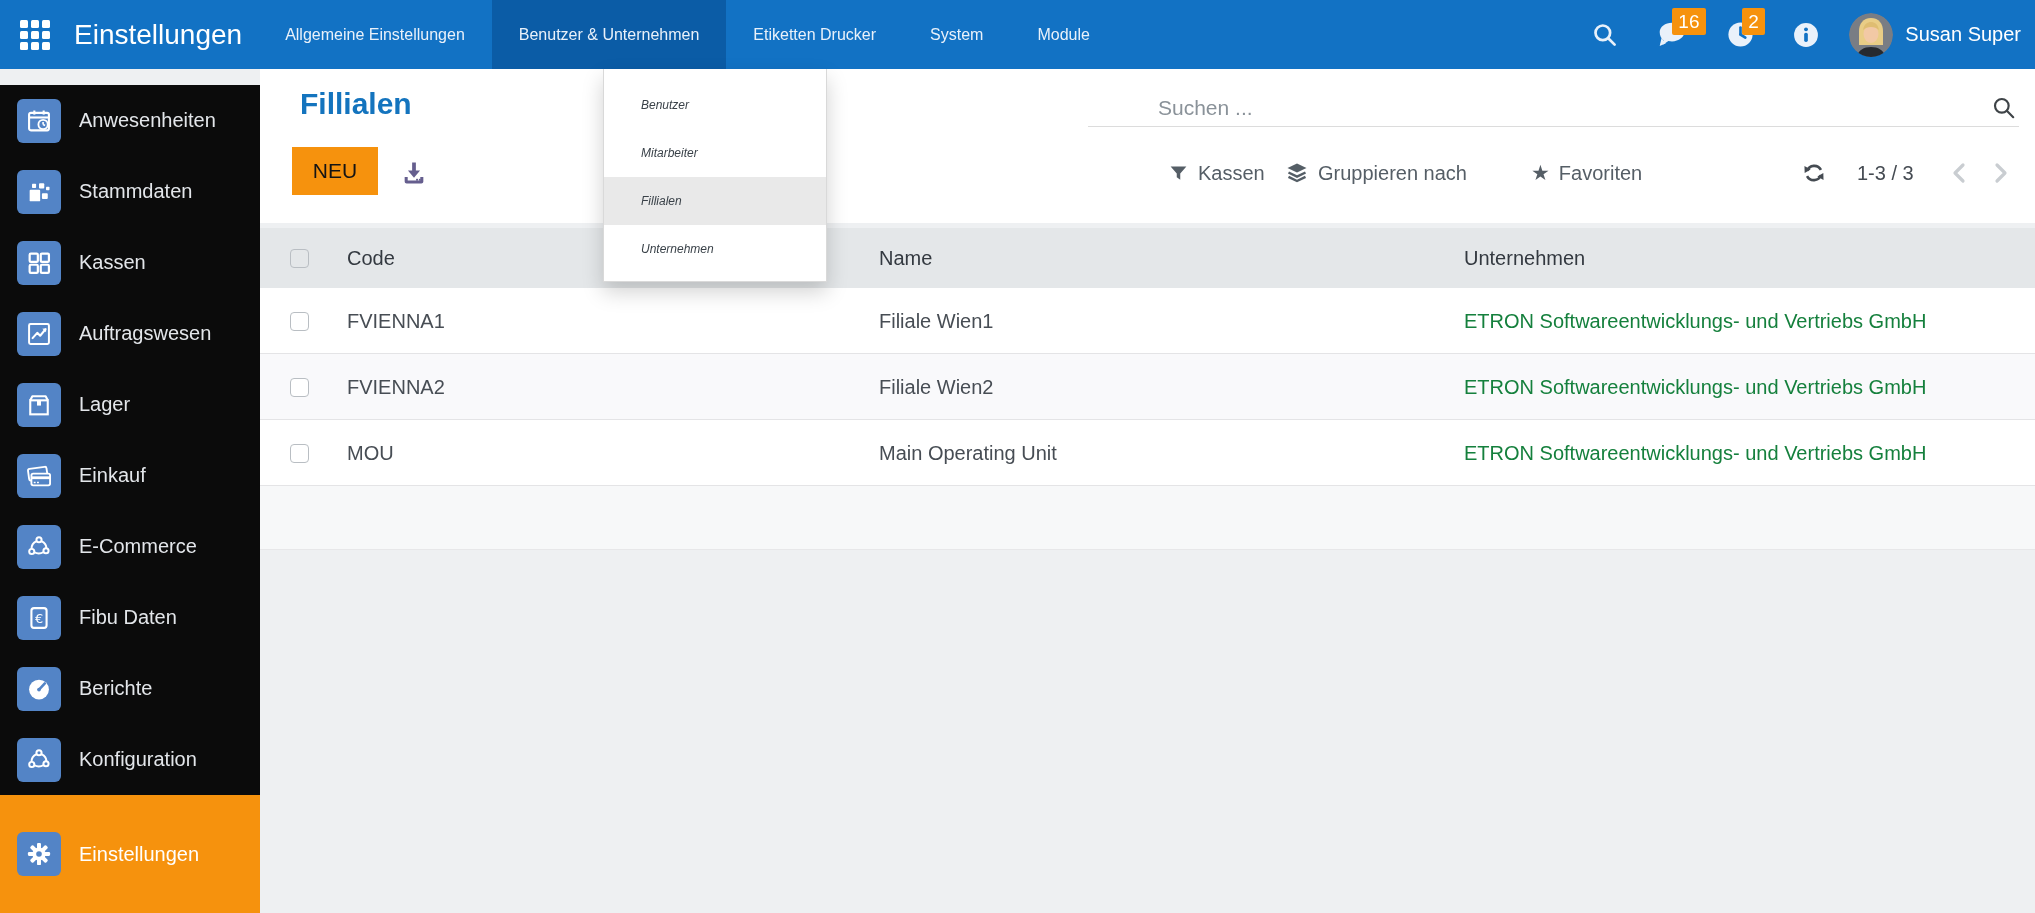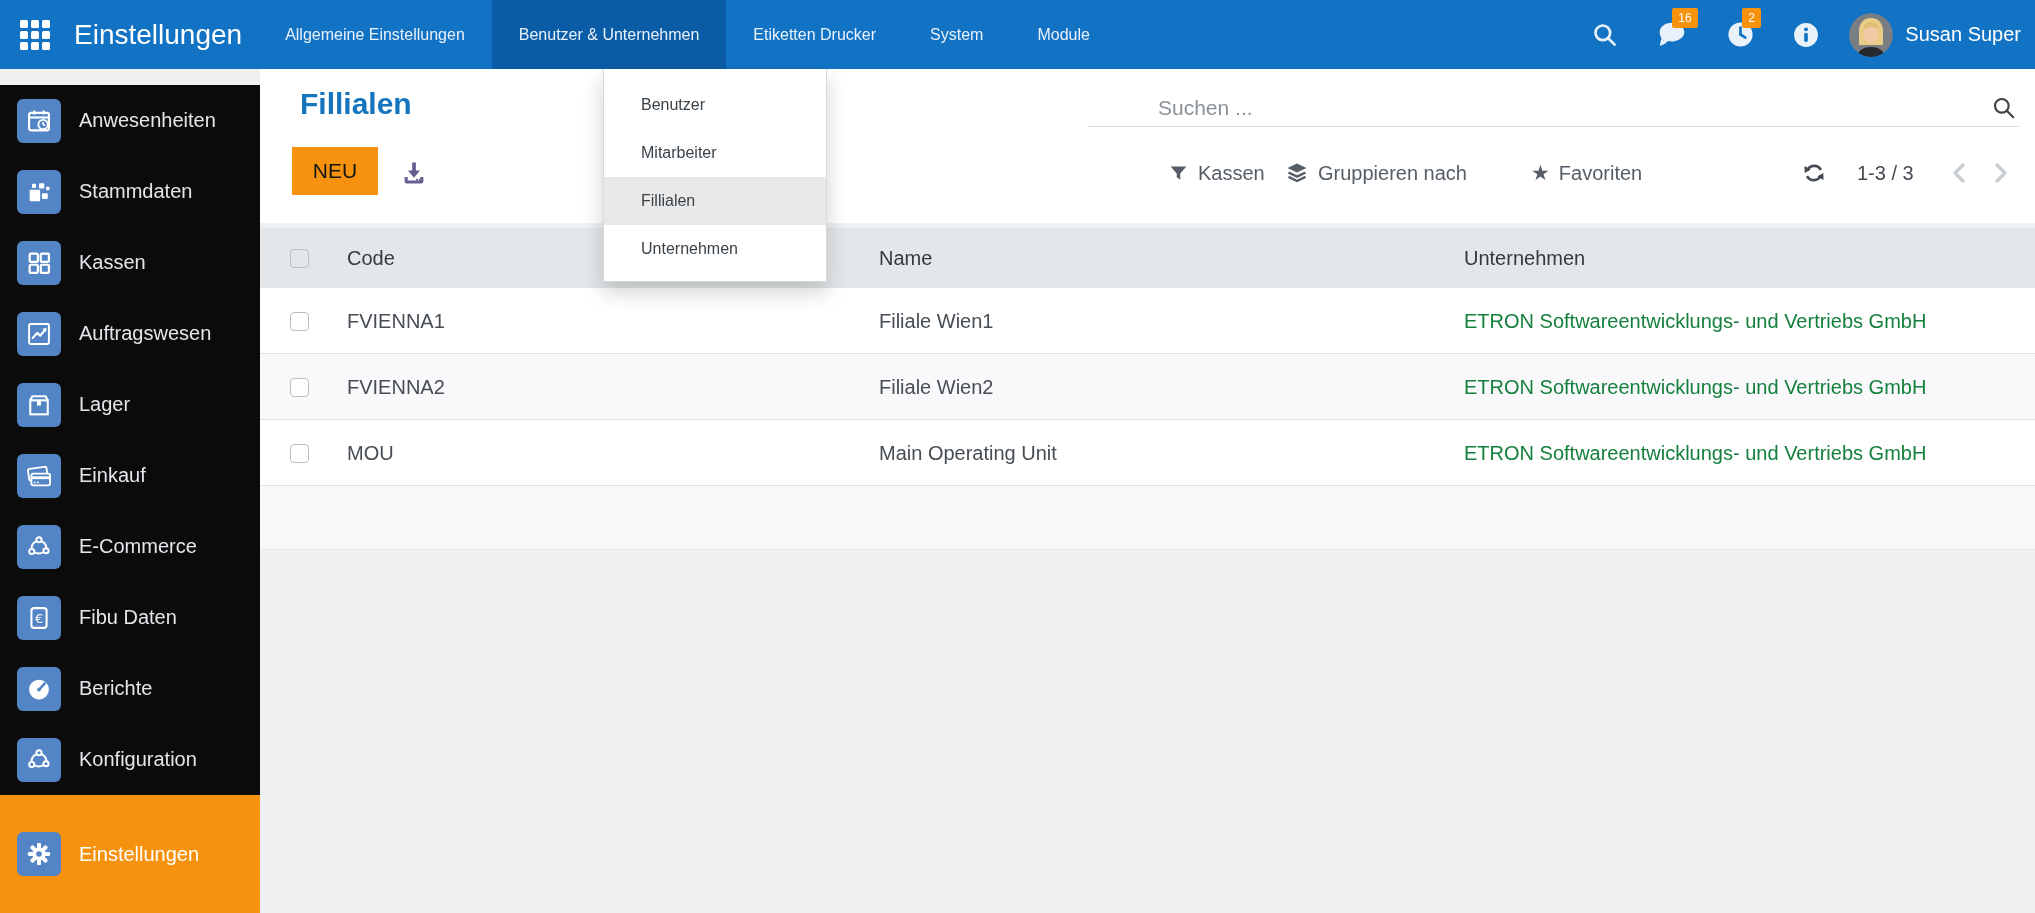--- a/index.html
+++ b/index.html
@@ -23,21 +23,21 @@
   .menu { display:flex; height:69px; }
   .menu-item {
     display:flex; align-items:center; padding:0 27px; font-size:16px;
     color:#e9f1fa; cursor:pointer; white-space:nowrap;
   }
   .menu-item.active { background:#0b5ca6; }
   .topbar-right { position:absolute; right:0; top:0; height:69px; display:flex; align-items:center; padding-right:14px;}
   .tb-ico { position:relative; margin-left:38px; cursor:pointer; display:flex; align-items:center;}
   .badge {
     position:absolute; top:-12px; left:16px; background:#f6920d; color:#fff;
-    font-size:12px; line-height:1; padding:4px 6px; border-radius:2px; min-width:14px; text-align:center;
+    font-size:19px; line-height:1; padding:4px 6px; border-radius:2px; min-width:14px; text-align:center;
   }
   .user { display:flex; align-items:center; margin-left:30px; cursor:pointer;}
   .avatar { width:44px; height:44px; border-radius:50%; overflow:hidden; flex:none;}
   .user-name { color:#fff; font-size:20px; margin-left:12px; white-space:nowrap;}
 
   
   .sidebar { position:absolute; left:0; top:69px; width:260px; bottom:0; background:#0b0b0b; z-index:20; display:flex; flex-direction:column;margin-top:16px;}
   .side-item { height:71px; display:flex; align-items:center; padding-left:17px; cursor:pointer; flex:none;}
   .side-item.active { background:#f6920d; flex:1 0 63px;}
   .tile { width:44px; height:44px; border-radius:6px; background:#5384c6; display:flex; align-items:center; justify-content:center; flex:none;}
@@ -82,21 +82,21 @@
   .cb { width:19px; height:19px; border:1px solid #b9bec3; border-radius:4px; background:#fff; display:block; cursor:pointer;}
   .thead .cb { background:transparent; }
   .empty-stripe { height:64px; background:#f7f8f9; border-bottom:1px solid #e7e7e9;}
 
   
   .dropdown {
     position:absolute; left:603px; top:69px; width:224px; z-index:40;
     background:#fff; border:1px solid #d9d9d9; border-top:none;
     box-shadow:0 10px 20px rgba(0,0,0,.18); padding:12px 0 8px 0;
   }
-  .dd-item { height:48px; display:flex; align-items:center; padding-left:37px; font-size:16px; color:#3a4249; cursor:pointer; white-space:nowrap;}
+  .dd-item { height:48px; display:flex; align-items:center; padding-left:37px; font-size:12px; color:#3a4249; cursor:pointer; white-space:nowrap;font-style:italic;}
   .dd-item.selected { background:#e9e9e9; }
 </style>
 </head>
 <body>
 
 <header class="topbar">
   <span class="apps-icon">
     <i></i>
       <i></i>
       <i></i>

